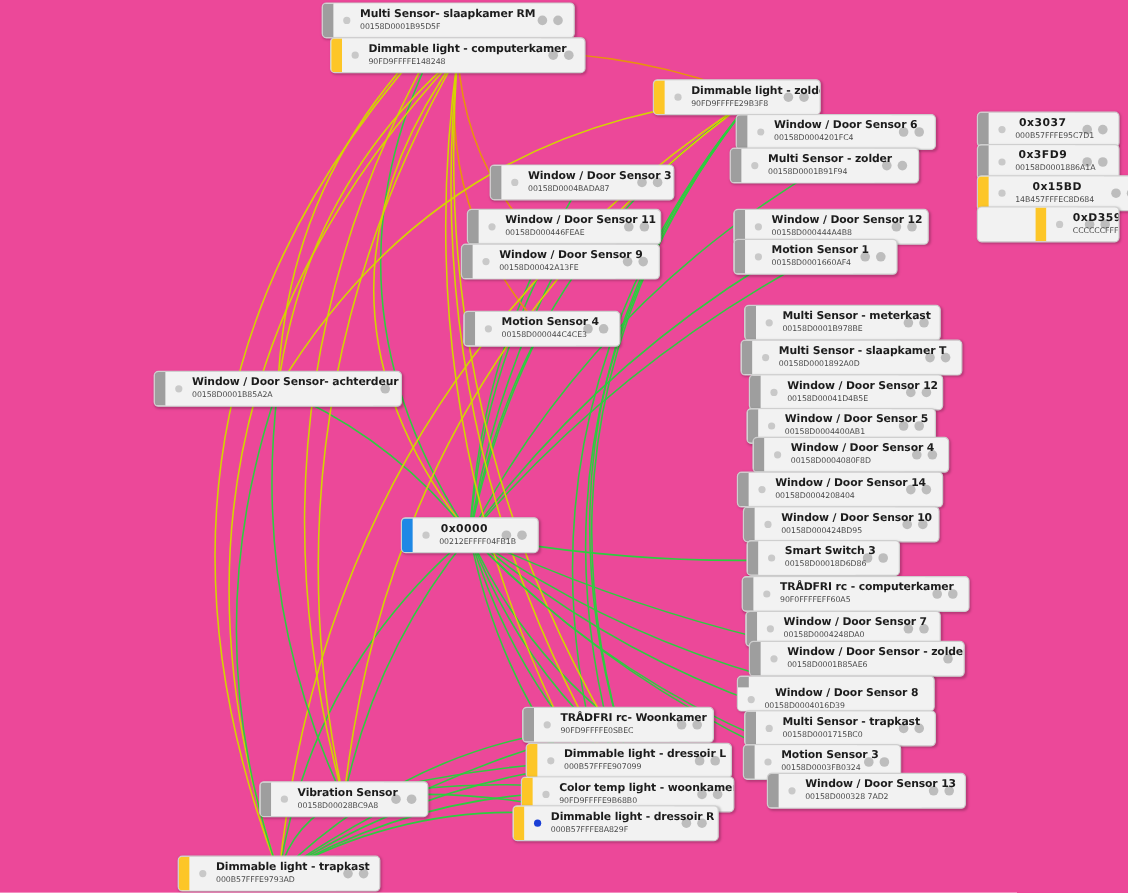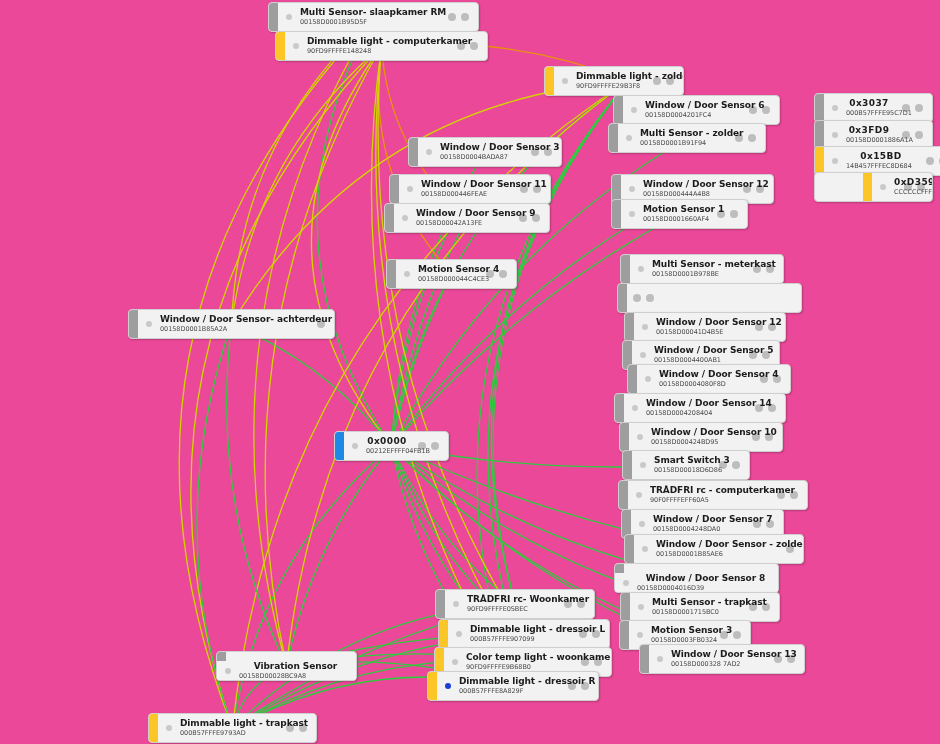--- a/index.html
+++ b/index.html
@@ -300,20 +300,25 @@
           <div class="label">Multi Sensor - meterkast</div>
           <div class="addr">00158D0001B978BE</div>
         </div>
         <div class="dots">
           <i></i>
           <i></i>
         </div>
       </div>
       <div class="node type-router" style="left: 617px; top: 283px; width: 185px;">
         <div class="bar"></div>
+        <div class="body">
+          <span class="statedot"></span>
+          <div class="label">Multi Sensor - slaapkamer T</div>
+          <div class="addr">00158D0001892A0D</div>
+        </div>
         <div class="dots">
           <i></i>
           <i></i>
         </div>
       </div>
       <div class="node type-router" style="left: 624px; top: 312px; width: 162px;">
         <div class="bar"></div>
         <div class="body">
           <span class="statedot"></span>
           <div class="label">Window / Door Sensor 12</div>
@@ -531,21 +536,21 @@
         <div class="bar"></div>
         <div class="body">
           <span class="statedot"></span>
           <div class="label">Window / Door Sensor- achterdeur</div>
           <div class="addr">00158D0001B85A2A</div>
         </div>
         <div class="dots">
           <i></i>
         </div>
       </div>
-      <div class="node type-router" style="left: 216px; top: 651px; width: 141px; flex-direction: column;">
+      <div class="node type-router" style="left: 216px; top: 651px; width: 141px;">
         <div class="bar"></div>
         <div class="body">
           <span class="statedot"></span>
           <div class="label">Vibration Sensor</div>
           <div class="addr">00158D00028BC9A8</div>
         </div>
         <div class="dots">
           <i></i>
           <i></i>
         </div>

